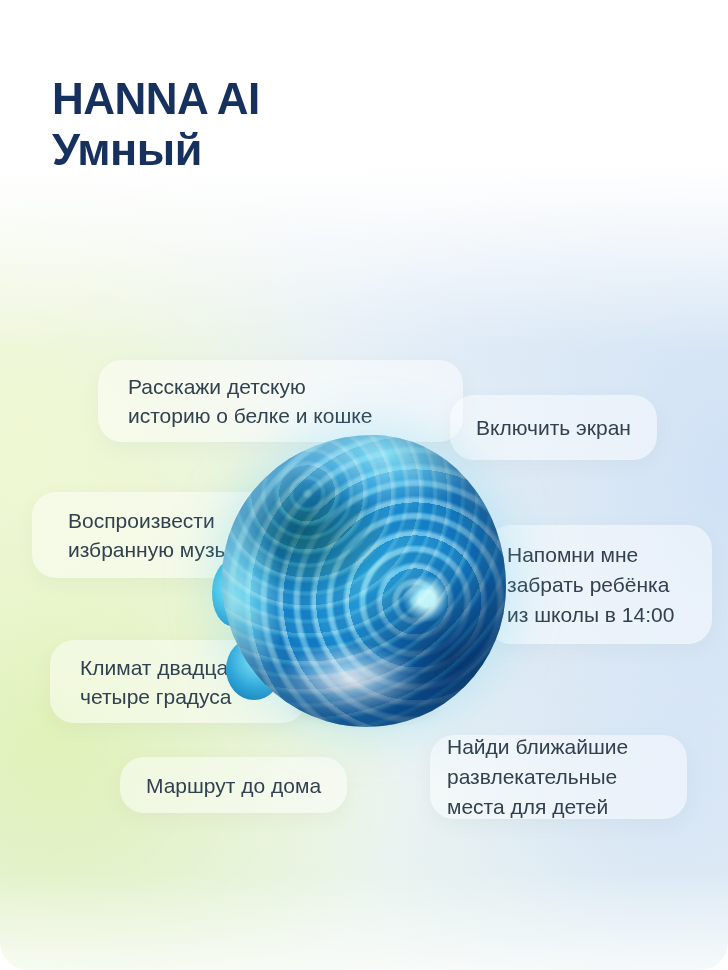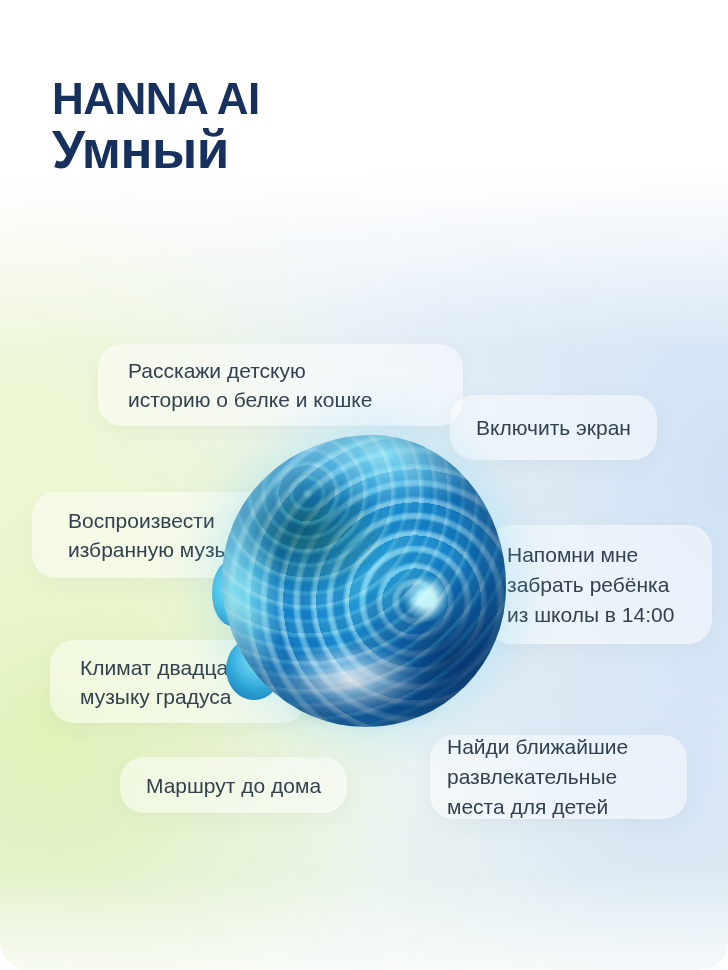--- a/index.html
+++ b/index.html
@@ -13,32 +13,32 @@
       radial-gradient(50% 42% at 7% 74%, #ddf0b2 0%, rgba(221,240,178,0) 100%),
       radial-gradient(56% 50% at 101% 49%, #cfe1f6 0%, rgba(207,225,246,0) 100%),
       radial-gradient(48% 36% at 92% 82%, #d9e7f6 0%, rgba(217,231,246,0) 100%),
       radial-gradient(70% 30% at 62% 31%, #e4eef7 0%, rgba(228,238,247,0) 100%),
       radial-gradient(80% 24% at 45% 100%, #e9f4ec 0%, rgba(233,244,236,0) 100%),
       #f2f7f2;
     border-radius: 28px;
   }
   .title{position:absolute;left:52px;top:74px;color:#17315e;letter-spacing:-0.5px;}
   .title .brand{display:block;font-size:44px;line-height:50px;font-weight:700;}
-  .title .sub{display:block;font-size:53px;line-height:52px;font-weight:700;}
+  .title .sub{display:block;font-size:45px;line-height:52px;font-weight:700;}
 
   .bubble{
     position:absolute;display:flex;flex-direction:column;justify-content:center;
     background:rgba(255,255,255,0.48);
     border-radius:24px;
     color:#32414f;font-size:21px;line-height:29px;
     box-shadow:0 6px 18px rgba(110,140,130,0.07);
     z-index:2;
   }
   .bubble span{display:block;}
-  .b1{left:98px;top:344px;width:335px;height:82px;padding-left:30px;}
+  .b1{left:98px;top:360px;width:335px;height:82px;padding-left:30px;}
   .b2{left:450px;top:395px;width:207px;height:65px;align-items:center;}
   .b3{left:32px;top:492px;width:243px;height:86px;padding-left:36px;}
   .b4{left:487px;top:525px;width:205px;height:119px;padding-left:20px;line-height:30px;}
   .b5{left:50px;top:640px;width:226px;height:83px;padding-left:30px;}
   .b6{left:120px;top:757px;width:227px;height:56px;text-align:center;}
   .b7{left:430px;top:735px;width:240px;height:84px;padding-left:17px;line-height:30px;}
 
   .orb-shadow{
     position:absolute;left:252px;top:684px;width:226px;height:48px;z-index:3;
     background:radial-gradient(50% 50% at 50% 50%, rgba(45,85,70,0.40) 0%, rgba(45,85,70,0) 72%);
@@ -108,21 +108,21 @@
   </div>
 
   <div class="bubble b4">
     <span>Напомни мне</span>
     <span>забрать ребёнка</span>
     <span>из школы в 14:00</span>
   </div>
 
   <div class="bubble b5">
     <span>Климат двадцать</span>
-    <span>музыку градуса</span>
+    <span>четыре градуса</span>
   </div>
 
   <div class="bubble b6">
     <span>Маршрут до дома</span>
   </div>
 
   <div class="bubble b7">
     <span>Найди ближайшие</span>
     <span>развлекательные</span>
     <span>места для детей</span>

